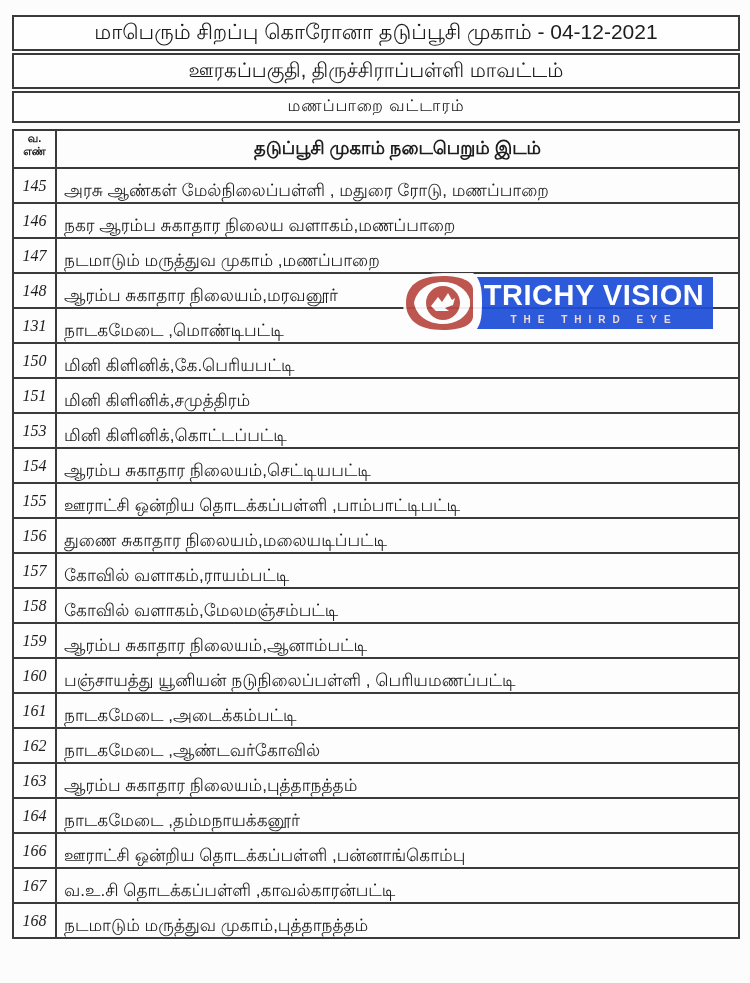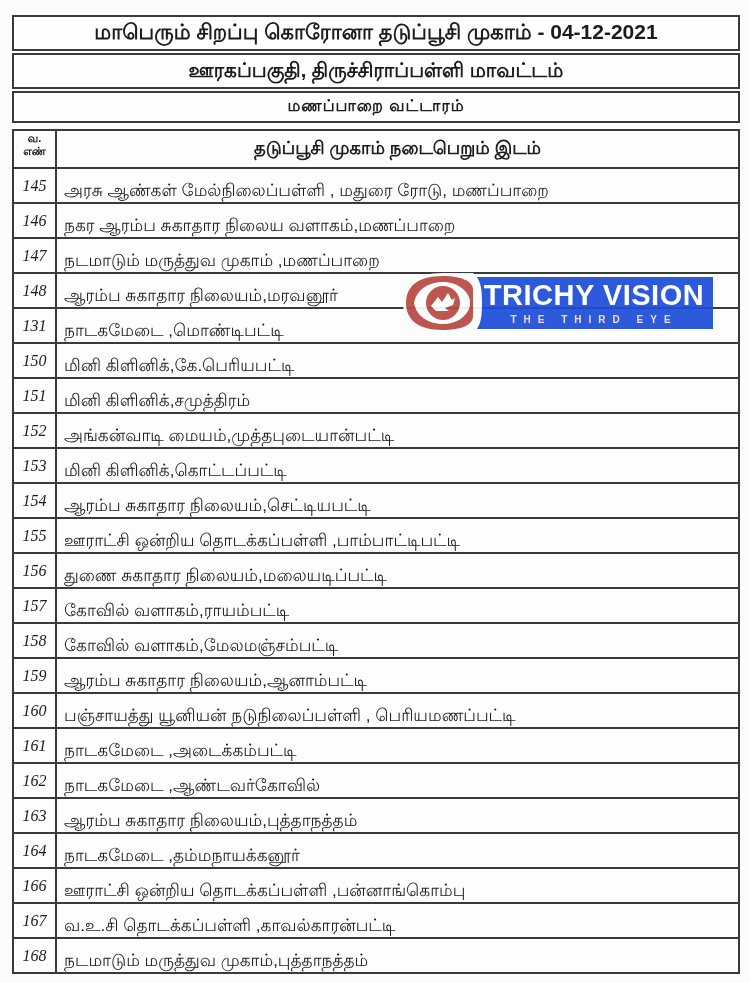--- a/index.html
+++ b/index.html
@@ -16,21 +16,21 @@
   .titlebox {
     position: absolute;
     left: 12px;
     width: 728px;
     border: 2px solid #3a3a3a;
     background: #fefefe;
     display: flex;
     align-items: center;
     justify-content: center;
     text-align: center;
-    font-weight: bold;
+    font-weight: normal;
   }
   .titlebox.t1 { top: 15px;  height: 36px; font-size: 21px; }
   .titlebox.t2 { top: 53px;  height: 36px; font-size: 20px; }
   .titlebox.t3 { top: 91px;  height: 32px; font-size: 16px; letter-spacing: 1px; }
 
   table.camp {
     position: absolute;
     left: 12px;
     top: 129px;
     width: 728px;
@@ -165,24 +165,20 @@
         <td class="serial">131</td>
         <td class="loc">நாடகமேடை ,மொண்டிபட்டி</td>
       </tr>
         <tr>
         <td class="serial">150</td>
         <td class="loc">மினி கிளினிக்,கே.பெரியபட்டி</td>
       </tr>
         <tr>
         <td class="serial">151</td>
         <td class="loc">மினி கிளினிக்,சமுத்திரம்</td>
-      </tr>
-        <tr>
-        <td class="serial">152</td>
-        <td class="loc">அங்கன்வாடி மையம்,முத்தபுடையான்பட்டி</td>
       </tr>
         <tr>
         <td class="serial">153</td>
         <td class="loc">மினி கிளினிக்,கொட்டப்பட்டி</td>
       </tr>
         <tr>
         <td class="serial">154</td>
         <td class="loc">ஆரம்ப சுகாதார நிலையம்,செட்டியபட்டி</td>
       </tr>
         <tr>

